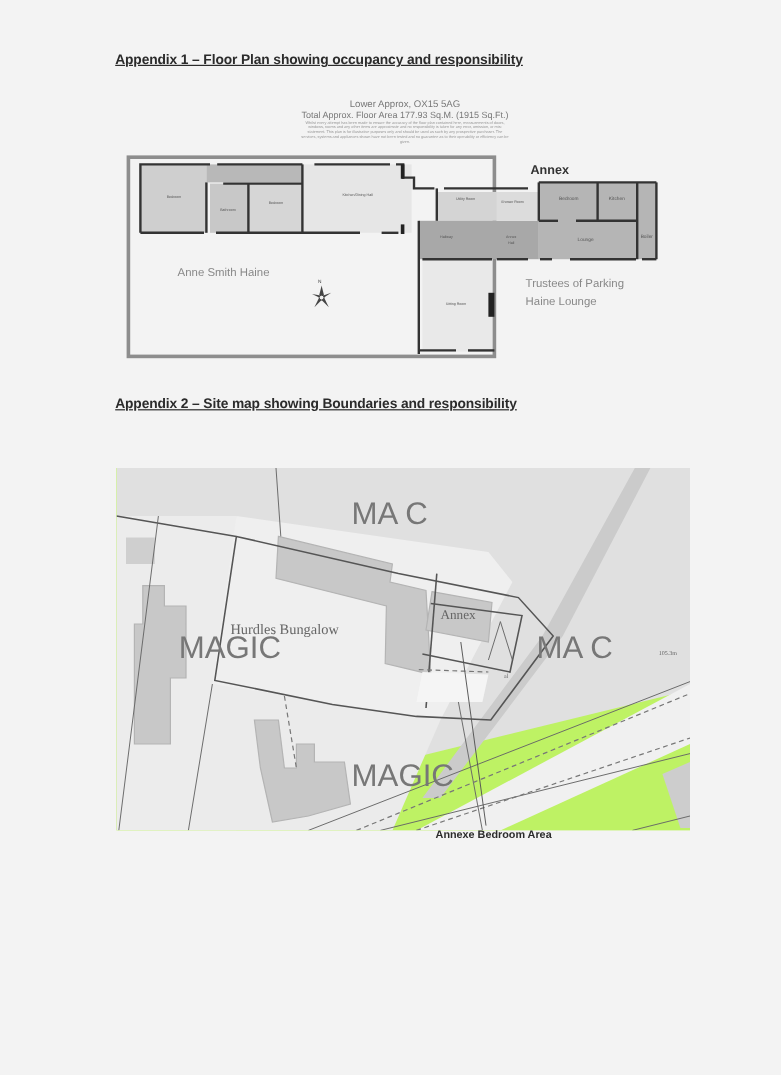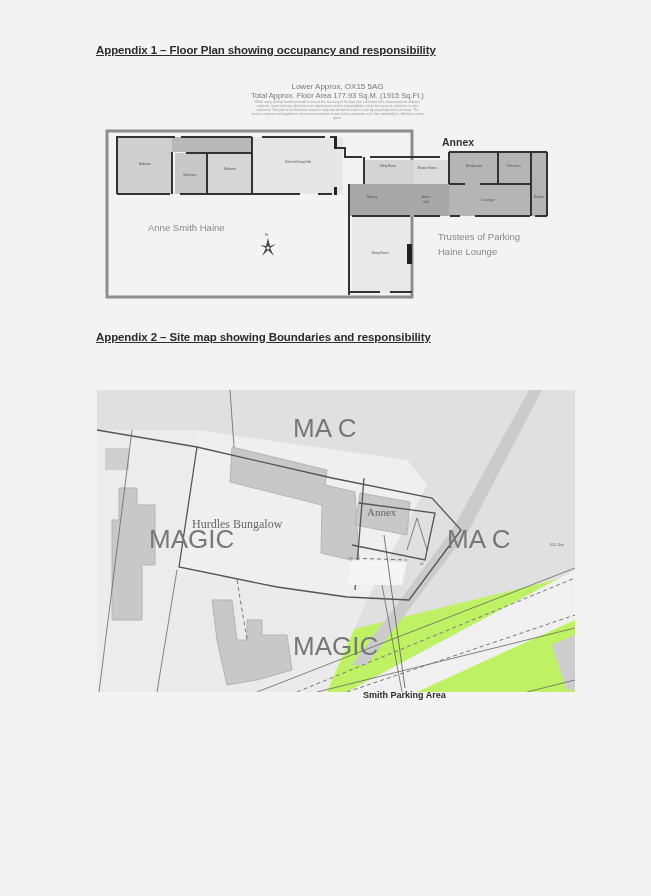--- a/index.html
+++ b/index.html
@@ -171,13 +171,13 @@
       <text x="452" y="156" font-size="5">105.3m</text>
       <text x="323" y="175" font-size="5">al</text>
     </g>
   </svg>
 </div>
 
 <svg style="left:0;top:0" width="651" height="896" viewBox="0 0 651 896">
   <line x1="384" y1="535" x2="405" y2="688" stroke="#555" stroke-width="0.8"></line>
 </svg>
 
-<div class="caption">Smith Parking Area</div>
+<div class="caption">Annexe Bedroom Area</div>
 
 </body></html>

